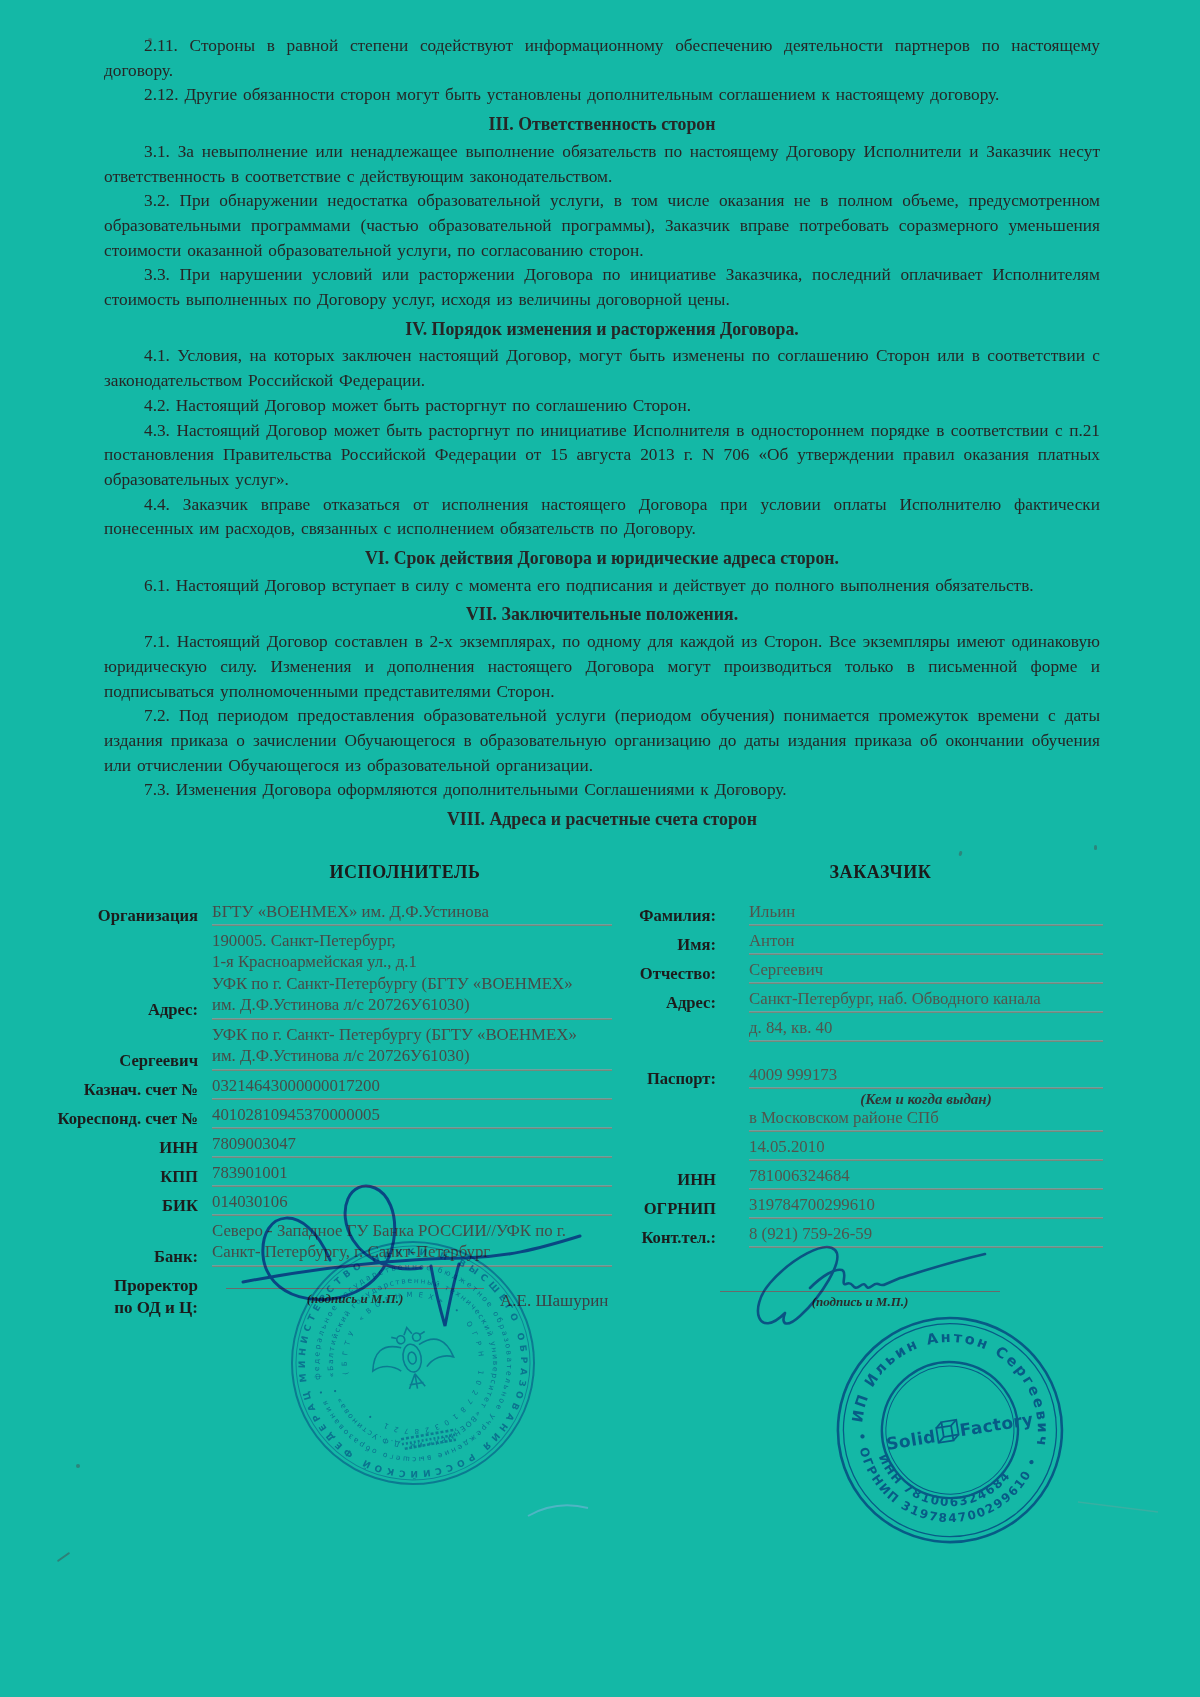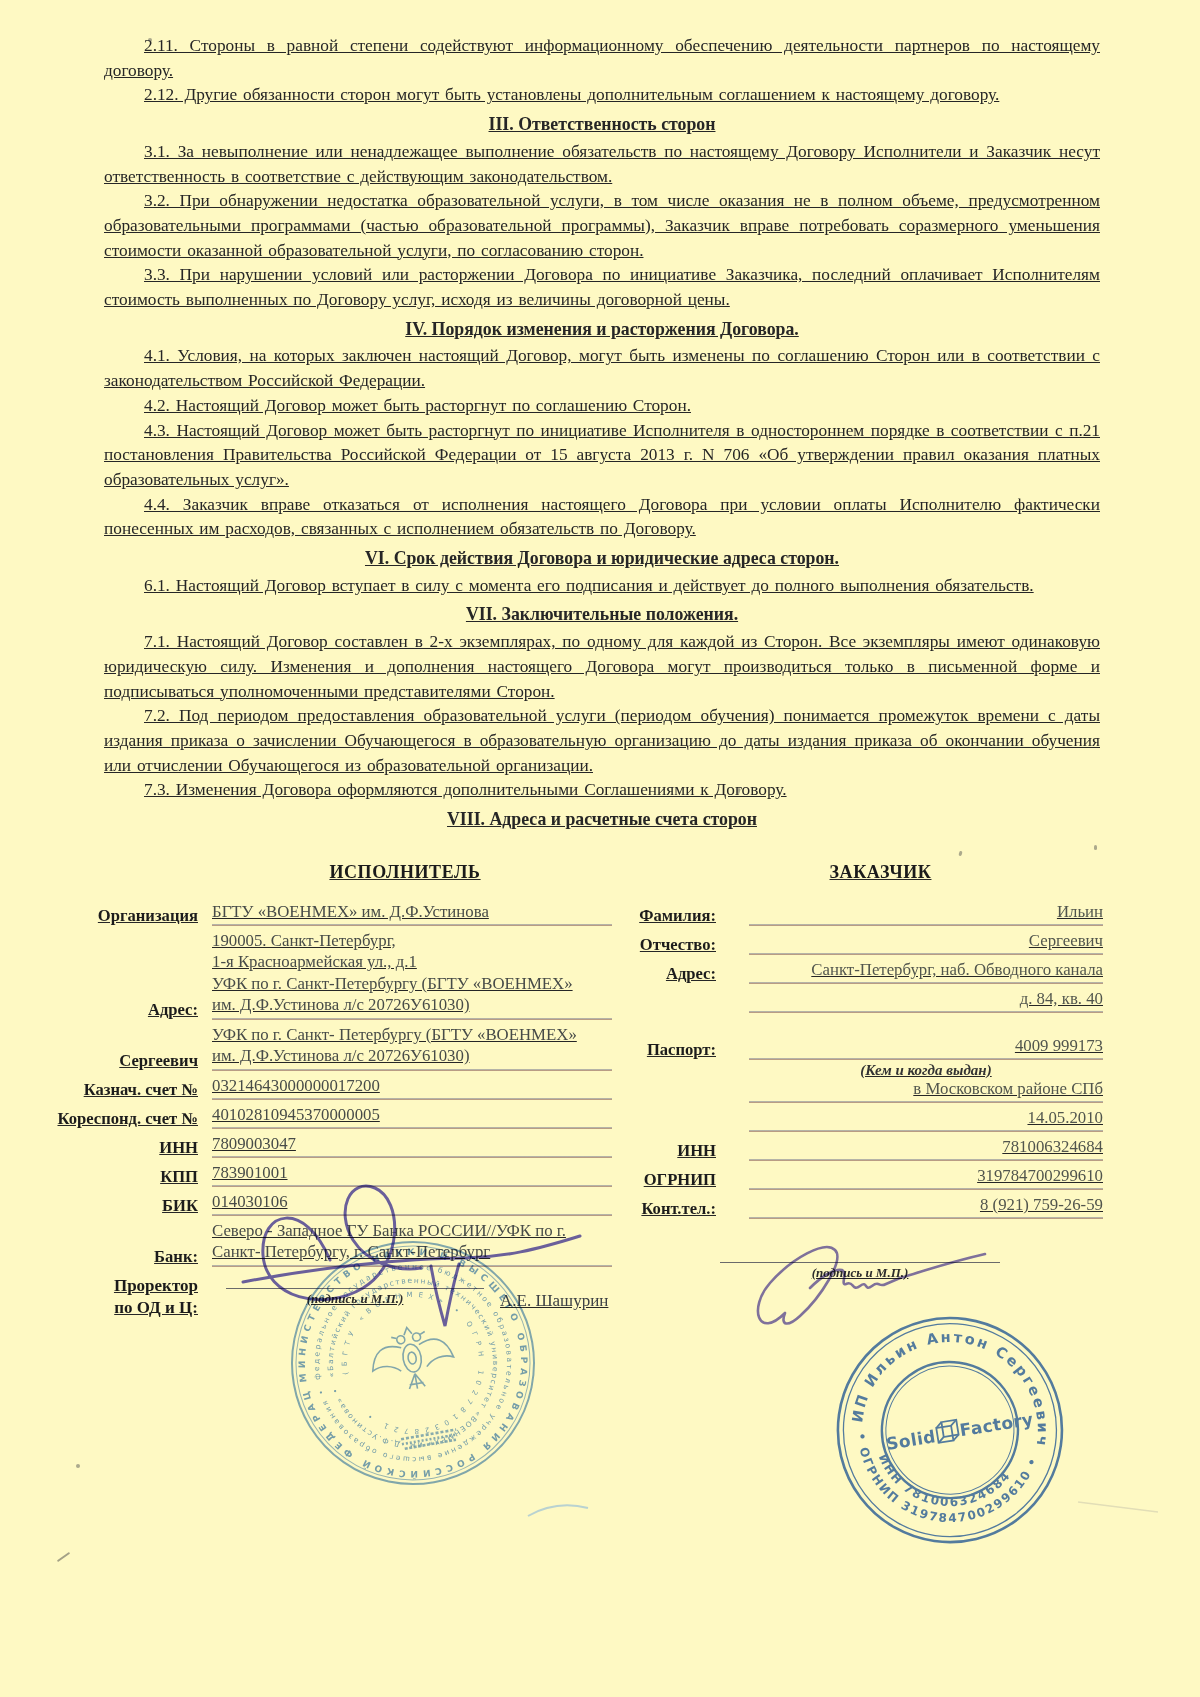--- a/index.html
+++ b/index.html
@@ -1,37 +1,37 @@
 <!DOCTYPE html>
 <html><head>
 <meta charset="utf-8">
 <style>
   html,body{margin:0;padding:0;background:#d9d9d9;}
   .sheet{
     position:relative;width:1200px;height:1697px;margin:0 auto;
-    background:#fef9c3;overflow:hidden;
-    font-family:"Liberation Serif", serif;color:#262626;text-decoration:underline;
+    background:#14b8a6;overflow:hidden;
+    font-family:"Liberation Serif", serif;color:#262626;
   }
   
   .textblock{padding:34px 100px 0 104px;font-size:17.3px;line-height:24.7px;text-align:justify;}
   .para{margin:0;text-indent:40px;word-spacing:1.5px;}
   .heading{margin:4px 0 3px;text-align:center;font-weight:bold;font-size:17.8px;text-indent:0;}
   
   .form-headers{display:flex;margin:30px 0 0 48px;column-gap:31px;}
   .fh{font-weight:bold;font-size:18px;letter-spacing:.6px;color:#1b1b1b;}
   .fh-exec{width:564px;text-align:center;padding-left:150px;box-sizing:border-box;}
   .fh-cust{width:475px;text-align:center;}
   .form-cols{display:flex;margin-left:48px;column-gap:16px;margin-top:18px;}
   .col-exec{width:564px;}
   .col-cust{width:475px;}
   .frow{display:grid;grid-template-columns:150px 1fr;column-gap:14px;margin-bottom:4px;align-items:end;}
   .col-cust .frow{grid-template-columns:88px 1fr;column-gap:33px;}
   .flabel{font-weight:bold;text-align:right;font-size:16.6px;line-height:20px;color:#1c1c1c;white-space:nowrap;}
   .fval{font-size:16.8px;line-height:21px;color:#474b48;}
-  .col-cust .fval{text-align:right;color:#51554d;}
+  .col-cust .fval{text-align:left;color:#51554d;}
   .u::after{content:"";display:block;height:2px;margin-top:2px;
     background:linear-gradient(180deg,#93a7b5 0%,#9e6450 100%);opacity:.7;}
   .vline{line-height:21.5px;}
   .gap-after{margin-bottom:16px;}
   .pad-top{margin-top:22px;}
   .cap-row{margin:-1px 0 1px;}
   .fcaption{font-size:15px;font-weight:bold;font-style:italic;text-align:center;color:#333;line-height:14px;}
   
   .signer-left{display:grid;grid-template-columns:150px 1fr;column-gap:28px;margin-top:8px;}
   .signer-label{font-weight:bold;font-size:17px;line-height:22px;text-align:right;color:#1b1b1b;}
@@ -149,20 +149,24 @@
         </div>
       </div>
     </div>
 
     <div class="col-cust">
       <div class="frow">
         <div class="flabel">Фамилия:</div>
         <div class="fval u">Ильин</div>
       </div>
       <div class="frow">
+        <div class="flabel">Имя:</div>
+        <div class="fval u">Антон</div>
+      </div>
+      <div class="frow">
         <div class="flabel">Отчество:</div>
         <div class="fval u">Сергеевич</div>
       </div>
       <div class="frow">
         <div class="flabel">Адрес:</div>
         <div class="fval u">Санкт-Петербург, наб. Обводного канала</div>
       </div>
       <div class="frow gap-after">
         <div class="flabel"></div>
         <div class="fval u">д. 84, кв. 40</div>

